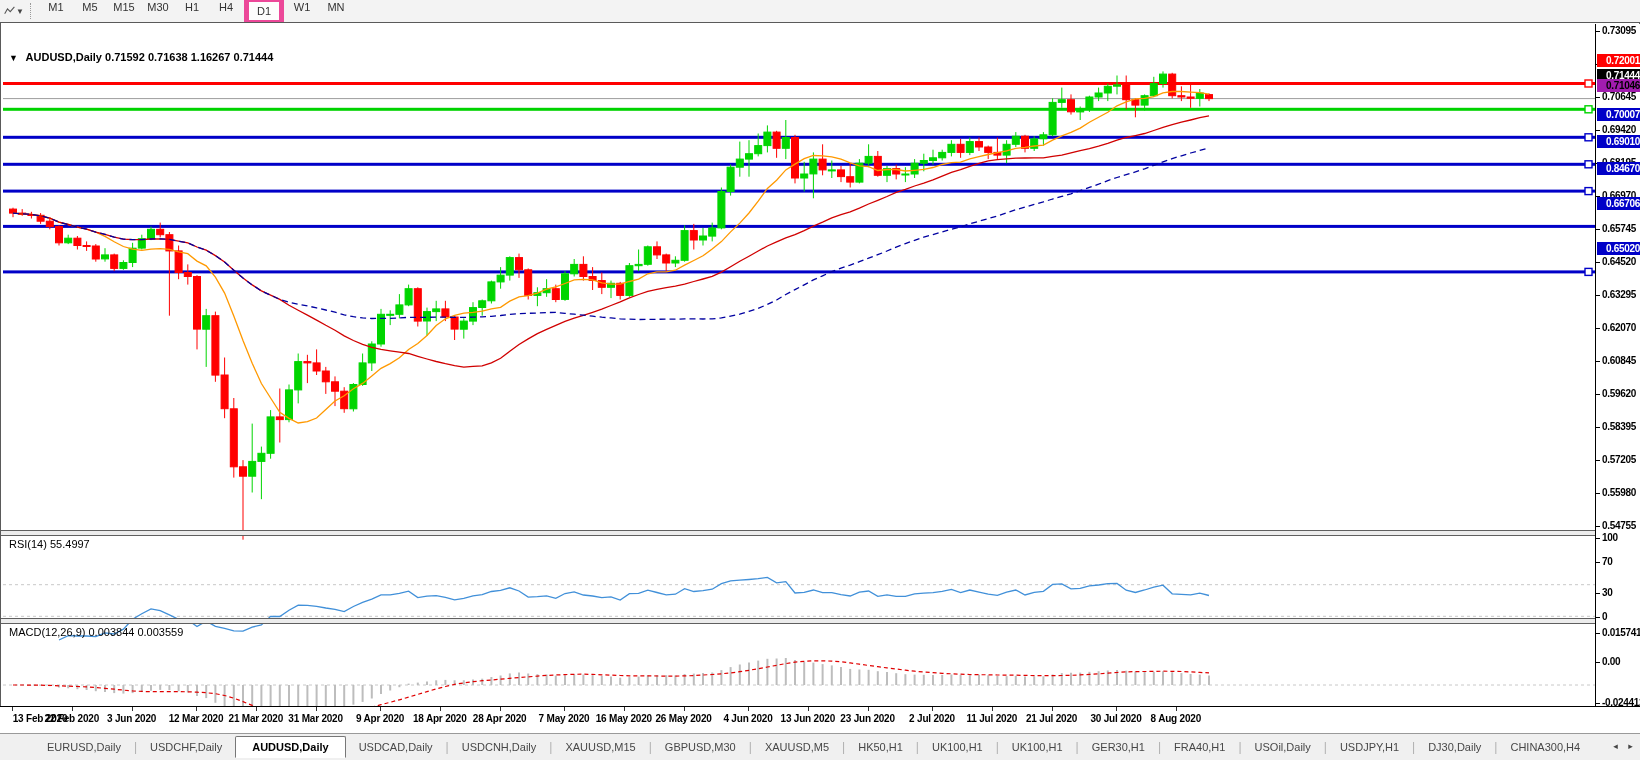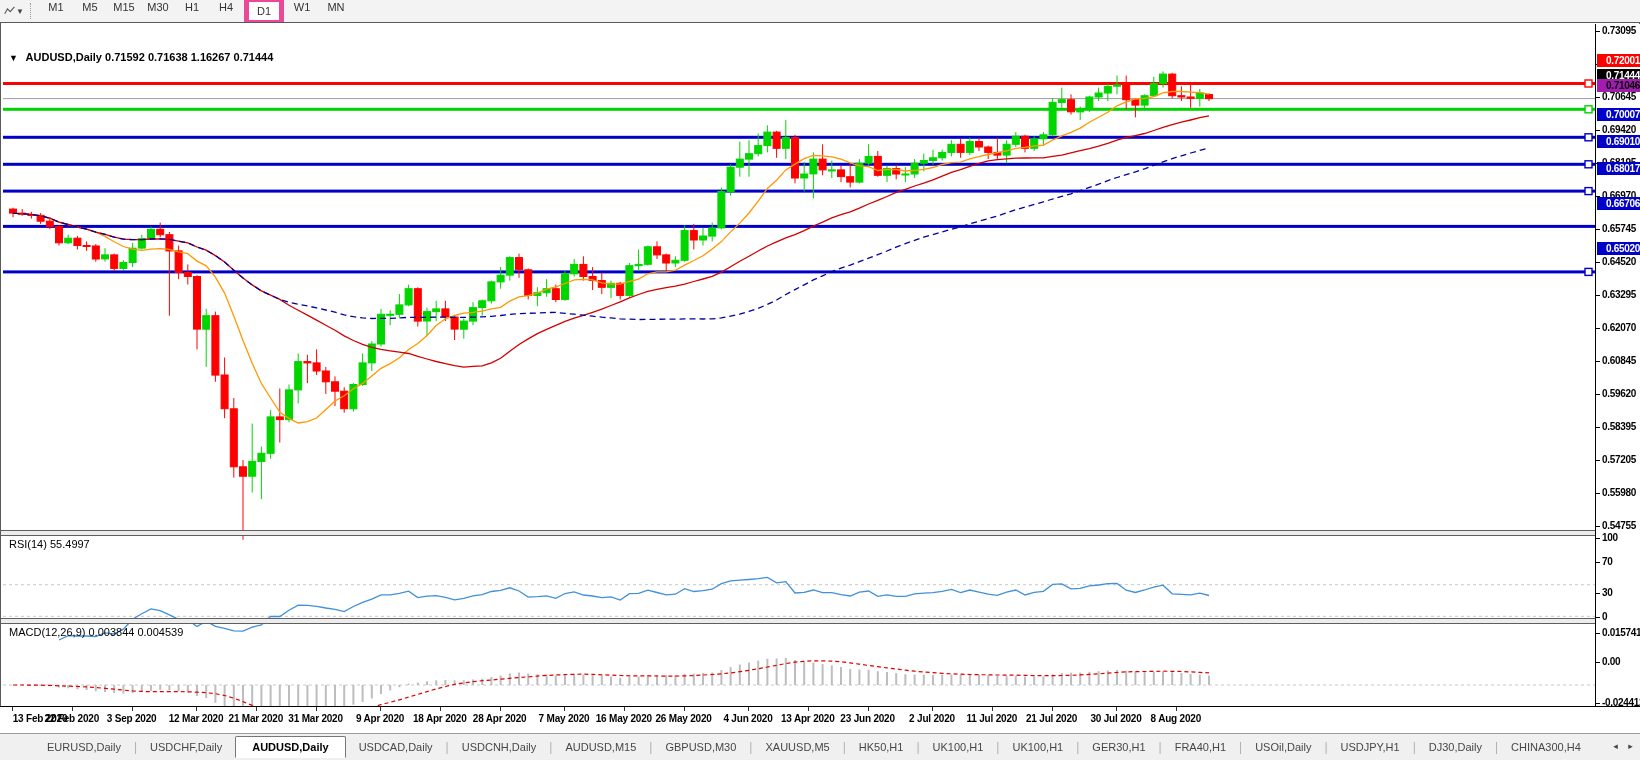--- a/index.html
+++ b/index.html
@@ -502,21 +502,21 @@
           <line x1="1178.4" x2="1178.4" y1="39" y2="27.1" stroke="#BDBDBD" stroke-width="2"></line>
           <line x1="1187.6" x2="1187.6" y1="39" y2="28.0" stroke="#BDBDBD" stroke-width="2"></line>
           <line x1="1196.8" x2="1196.8" y1="39" y2="28.6" stroke="#BDBDBD" stroke-width="2"></line>
           <line x1="1206.0" x2="1206.0" y1="39" y2="29.5" stroke="#BDBDBD" stroke-width="2"></line>
         </g>
         <polyline points="10.0,39.0 19.2,39.0 28.4,39.1 37.6,39.2 46.8,39.4 56.0,39.8 65.2,40.1 74.4,40.5 83.6,40.9 92.8,41.6 102.0,42.3 111.2,43.2 120.4,44.1 129.6,44.9 138.8,45.4 148.0,45.7 157.2,45.7 166.4,45.7 175.6,45.7 184.8,45.8 194.0,46.2 203.2,46.7 212.4,47.7 221.6,49.5 230.8,52.2 240.0,55.6 249.2,59.4 258.4,63.2 267.6,66.8 276.8,69.8 286.0,72.3 295.2,73.7 304.4,74.2 313.6,73.6 322.8,72.2 332.0,70.2 341.2,68.1 350.4,65.9 359.6,63.5 368.8,61.1 378.0,58.7 387.2,56.3 396.4,53.8 405.6,51.1 414.8,48.4 424.0,45.6 433.2,42.9 442.4,40.5 451.6,38.4 460.8,36.9 470.0,35.7 479.2,34.7 488.4,34.0 497.6,33.2 506.8,32.3 516.0,31.5 525.2,30.8 534.4,30.1 543.6,29.4 552.8,29.0 562.0,28.6 571.2,28.3 580.4,28.2 589.6,28.4 598.8,28.8 608.0,29.1 617.2,29.5 626.4,29.8 635.6,29.9 644.8,29.9 654.0,30.0 663.2,30.1 672.4,30.1 681.6,29.9 690.8,29.6 700.0,29.0 709.2,28.5 718.4,27.8 727.6,26.9 736.8,25.7 746.0,24.3 755.2,22.7 764.4,21.0 773.6,19.3 782.8,17.6 792.0,16.2 801.2,15.3 810.4,14.8 819.6,14.8 828.8,15.1 838.0,15.8 847.2,16.9 856.4,18.2 865.6,19.5 874.8,20.7 884.0,21.9 893.2,23.0 902.4,24.2 911.6,25.2 920.8,26.0 930.0,26.7 939.2,27.3 948.4,27.8 957.6,28.2 966.8,28.5 976.0,28.7 985.2,28.8 994.4,29.0 1003.6,29.1 1012.8,29.2 1022.0,29.4 1031.2,29.6 1040.4,29.7 1049.6,29.7 1058.8,29.5 1068.0,29.3 1077.2,28.9 1086.4,28.4 1095.6,27.9 1104.8,27.2 1114.0,26.5 1123.2,25.9 1132.4,25.6 1141.6,25.5 1150.8,25.4 1160.0,25.2 1169.2,25.3 1178.4,25.5 1187.6,25.9 1196.8,26.4 1206.0,26.9 " fill="none" stroke="#E00000" stroke-width="1.2" stroke-dasharray="4,3"></polyline>
       </svg>
     <div class="panel-label" style="top:603px">
       <span>MACD(12,26,9)</span>
       <span>0.003844</span>
-      <span>0.004539</span>
+      <span>0.003559</span>
     </div>
   </div>
 
   <div id="axis-col">
       <div class="tick-mark" style="top:7px"></div>
       <div class="tick-label" style="top:1px">0.73095</div>
       <div class="tick-mark" style="top:40px"></div>
       <div class="tick-label" style="top:34px">0.71870</div>
       <div class="tick-mark" style="top:73px"></div>
       <div class="tick-label" style="top:67px">0.70645</div>
@@ -544,21 +544,21 @@
       <div class="tick-label" style="top:430px">0.57205</div>
       <div class="tick-mark" style="top:469px"></div>
       <div class="tick-label" style="top:463px">0.55980</div>
       <div class="tick-mark" style="top:502px"></div>
       <div class="tick-label" style="top:496px">0.54755</div>
       <div class="badge" style="top:30.0px;background:#FF0000;color:#FFFFFF">0.72001</div>
       <div class="badge" style="top:45.1px;background:#000000;color:#FFFFFF">0.71444</div>
       <div class="badge" style="top:55px;background:#a21caf;color:#000000">0.71046</div>
       <div class="badge" style="top:83.8px;background:#0000C8;color:#FFFFFF">0.70007</div>
       <div class="badge" style="top:110.8px;background:#0000C8;color:#FFFFFF">0.69010</div>
-      <div class="badge" style="top:137.6px;background:#0000C8;color:#FFFFFF">0.68017</div>
+      <div class="badge" style="top:137.6px;background:#0000C8;color:#FFFFFF">0.84670</div>
       <div class="badge" style="top:172.9px;background:#0000C8;color:#FFFFFF">0.66706</div>
       <div class="badge" style="top:218.4px;background:#0000C8;color:#FFFFFF">0.65020</div>
       <div class="tick-mark" style="top:514.0px"></div>
       <div class="tick-label" style="top:508.0px">100</div>
       <div class="tick-mark" style="top:537.7px"></div>
       <div class="tick-label" style="top:531.7px">70</div>
       <div class="tick-mark" style="top:569.3px"></div>
       <div class="tick-label" style="top:563.3px">30</div>
       <div class="tick-mark" style="top:593.0px"></div>
       <div class="tick-label" style="top:587.0px">0</div>
@@ -569,21 +569,21 @@
       <div class="tick-mark" style="top:678.5px"></div>
       <div class="tick-label" style="top:672.5px">-0.024412</div>
     </div>
 
   <div id="date-axis">
       <div class="date-tick" style="left:12.0px"></div>
       <div class="date-label" style="left:40.0px">13 Feb 2020</div>
       <div class="date-tick" style="left:71.8px"></div>
       <div class="date-label" style="left:71.8px">22 Feb 2020</div>
       <div class="date-tick" style="left:131.6px"></div>
-      <div class="date-label" style="left:131.6px">3 Sep 2020</div>
+      <div class="date-label" style="left:131.6px">3 Jun 2020</div>
       <div class="date-tick" style="left:196.0px"></div>
       <div class="date-label" style="left:196.0px">12 Mar 2020</div>
       <div class="date-tick" style="left:255.8px"></div>
       <div class="date-label" style="left:255.8px">21 Mar 2020</div>
       <div class="date-tick" style="left:315.6px"></div>
       <div class="date-label" style="left:315.6px">31 Mar 2020</div>
       <div class="date-tick" style="left:380.0px"></div>
       <div class="date-label" style="left:380.0px">9 Apr 2020</div>
       <div class="date-tick" style="left:439.8px"></div>
       <div class="date-label" style="left:439.8px">18 Apr 2020</div>
@@ -591,21 +591,21 @@
       <div class="date-label" style="left:499.6px">28 Apr 2020</div>
       <div class="date-tick" style="left:564.0px"></div>
       <div class="date-label" style="left:564.0px">7 May 2020</div>
       <div class="date-tick" style="left:623.8px"></div>
       <div class="date-label" style="left:623.8px">16 May 2020</div>
       <div class="date-tick" style="left:683.6px"></div>
       <div class="date-label" style="left:683.6px">26 May 2020</div>
       <div class="date-tick" style="left:748.0px"></div>
       <div class="date-label" style="left:748.0px">4 Jun 2020</div>
       <div class="date-tick" style="left:807.8px"></div>
-      <div class="date-label" style="left:807.8px">13 Apr 2020</div>
+      <div class="date-label" style="left:807.8px">13 Jun 2020</div>
       <div class="date-tick" style="left:867.6px"></div>
       <div class="date-label" style="left:867.6px">23 Jun 2020</div>
       <div class="date-tick" style="left:932.0px"></div>
       <div class="date-label" style="left:932.0px">2 Jul 2020</div>
       <div class="date-tick" style="left:991.8px"></div>
       <div class="date-label" style="left:991.8px">11 Jul 2020</div>
       <div class="date-tick" style="left:1051.6px"></div>
       <div class="date-label" style="left:1051.6px">21 Jul 2020</div>
       <div class="date-tick" style="left:1116.0px"></div>
       <div class="date-label" style="left:1116.0px">30 Jul 2020</div>
@@ -615,21 +615,21 @@
 
   <div id="tabbar">
       <div class="tab">EURUSD,Daily</div>
       <span class="tab-sep">|</span>
       <div class="tab">USDCHF,Daily</div>
       <div class="tab active">AUDUSD,Daily</div>
       <div class="tab">USDCAD,Daily</div>
       <span class="tab-sep">|</span>
       <div class="tab">USDCNH,Daily</div>
       <span class="tab-sep">|</span>
-      <div class="tab">AUDUSD,M15</div>
+      <div class="tab">XAUUSD,M15</div>
       <span class="tab-sep">|</span>
       <div class="tab">GBPUSD,M30</div>
       <span class="tab-sep">|</span>
       <div class="tab">XAUUSD,M5</div>
       <span class="tab-sep">|</span>
       <div class="tab">HK50,H1</div>
       <span class="tab-sep">|</span>
       <div class="tab">UK100,H1</div>
       <span class="tab-sep">|</span>
       <div class="tab">UK100,H1</div>

